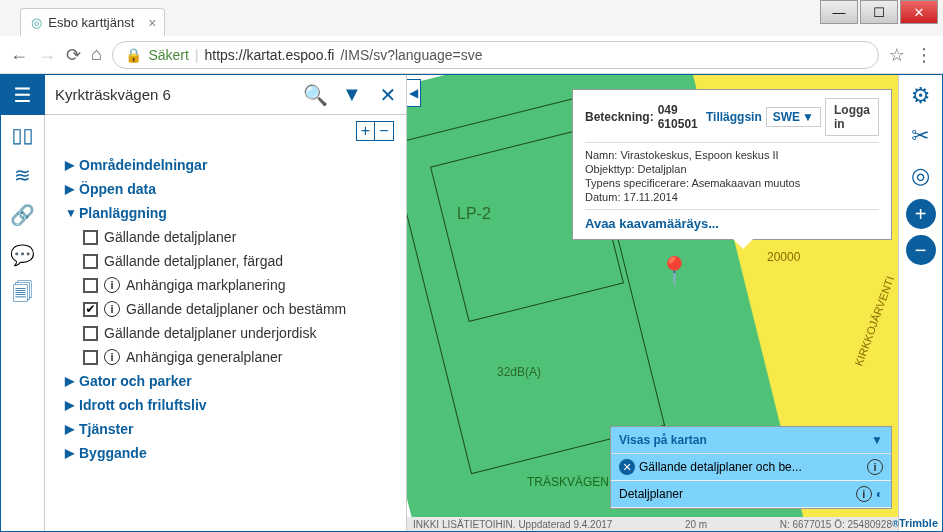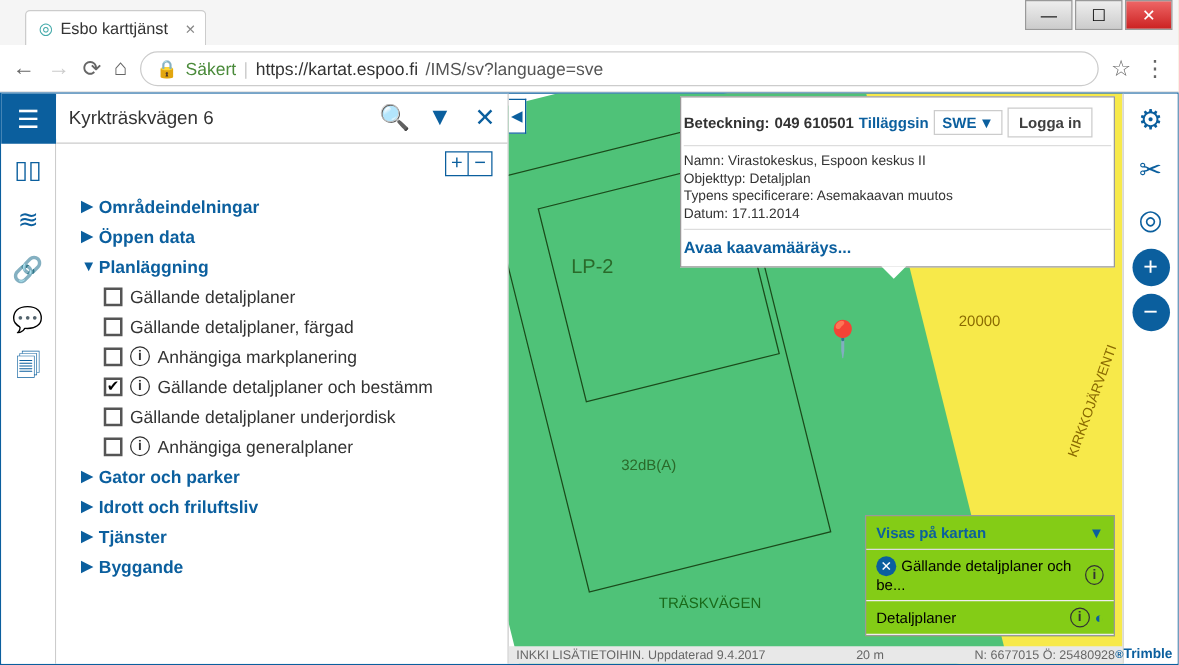--- a/index.html
+++ b/index.html
@@ -57,39 +57,39 @@
 .map-bg .yellow { position: absolute; left: 150px; top: -60px; width: 600px; height: 600px; background: #f7e94a; transform: rotate(-14deg); }
 .map-bg .linebox { position: absolute; border: 1px solid #1a4a1a; }
 .lb1 { left: 20px; top: 40px; width: 200px; height: 340px; transform: rotate(-14deg); }
 .lb2 { left: 40px; top: 70px; width: 160px; height: 160px; transform: rotate(-14deg); border-style: dashed; }
 .map-label { position: absolute; font-family: Arial; color: #2a6a2a; font-size: 16px; }
 .pin { position: absolute; left: 250px; top: 180px; color: #0b5f9e; font-size: 28px; }
 
 .collapse-handle { position: absolute; left: 0; top: 4px; width: 14px; height: 28px; background: #fff; border: 1px solid #0b5f9e; border-left: none; display: flex; align-items: center; justify-content: center; color: #0b5f9e; font-size: 12px; }
 
 
-.popup { position: absolute; top: 2px; right: 6px; width: 348px; background: #fff; border: 1px solid #999; padding: 8px 2px; font-size: 11px; color: #333; }
+.popup { position: absolute; top: 14px; right: 6px; width: 320px; background: #fff; border: 1px solid #999; padding: 8px 12px; font-size: 11px; color: #333; }
 .popup-head { display: flex; align-items: center; gap: 4px; margin-bottom: 6px; font-size: 12px; }
 .popup-head .label { color: #333; font-weight: bold; }
 .popup-head .code { color: #333; font-weight: bold; }
 .popup-head .link { color: #0b5f9e; font-weight: bold; }
 .lang-btn { border: 1px solid #ccc; padding: 2px 6px; color: #0b5f9e; font-weight: bold; font-size: 12px; display: flex; align-items: center; gap: 2px; }
 .login-btn { border: 1px solid #ccc; padding: 4px 8px; color: #404040; font-weight: bold; font-size: 12px; }
 .popup hr { margin: 6px 0; border: none; border-top: 1px solid #ddd; }
 .popup-line { margin: 2px 0; }
 .popup-action { color: #0b5f9e; font-weight: bold; font-size: 13px; margin-top: 6px; }
 .popup-tail { position: absolute; bottom: -10px; left: 160px; width: 0; height: 0; border-left: 10px solid transparent; border-right: 10px solid transparent; border-top: 10px solid #fff; }
 
 
 .right-rail { position: absolute; right: 0; top: 0; width: 44px; height: 100%; background: #fff; border-left: 1px solid #ccc; display: flex; flex-direction: column; align-items: center; padding-top: 4px; gap: 6px; }
 .tool { width: 34px; height: 34px; display: flex; align-items: center; justify-content: center; color: #0b5f9e; font-size: 22px; }
 .tool.circle { width: 30px; height: 30px; border-radius: 50%; background: #0b5f9e; color: #fff; font-size: 20px; }
 
 
-.legend { position: absolute; right: 6px; bottom: 22px; width: 200px; background: #84cc16; border: 1px solid #999; font-size: 12px; }
+.legend { position: absolute; right: 6px; bottom: 22px; width: 282px; background: #7dd3fc; border: 1px solid #999; font-size: 12px; }
 .legend-head { color: #0b5f9e; font-weight: bold; padding: 6px 8px; border-bottom: 1px solid #ddd; display: flex; justify-content: space-between; align-items: center; }
 .legend-row { padding: 5px 8px; display: flex; align-items: center; justify-content: space-between; border-bottom: 1px solid #eee; }
 .legend-row .x-icon { width: 16px; height: 16px; background: #0b5f9e; border-radius: 50%; color: #fff; display: inline-flex; align-items: center; justify-content: center; font-size: 11px; margin-right: 4px; }
 
 
 .footer { position: absolute; bottom: 0; left: 406px; right: 44px; height: 14px; background: #e8e8e8; font-size: 10px; color: #666; display: flex; justify-content: space-between; align-items: center; padding: 0 6px; }
 .trimble { color: #0b5f9e; font-weight: bold; font-size: 11px; position: absolute; right: 4px; bottom: 2px; }
 
 </style>
 </head>

